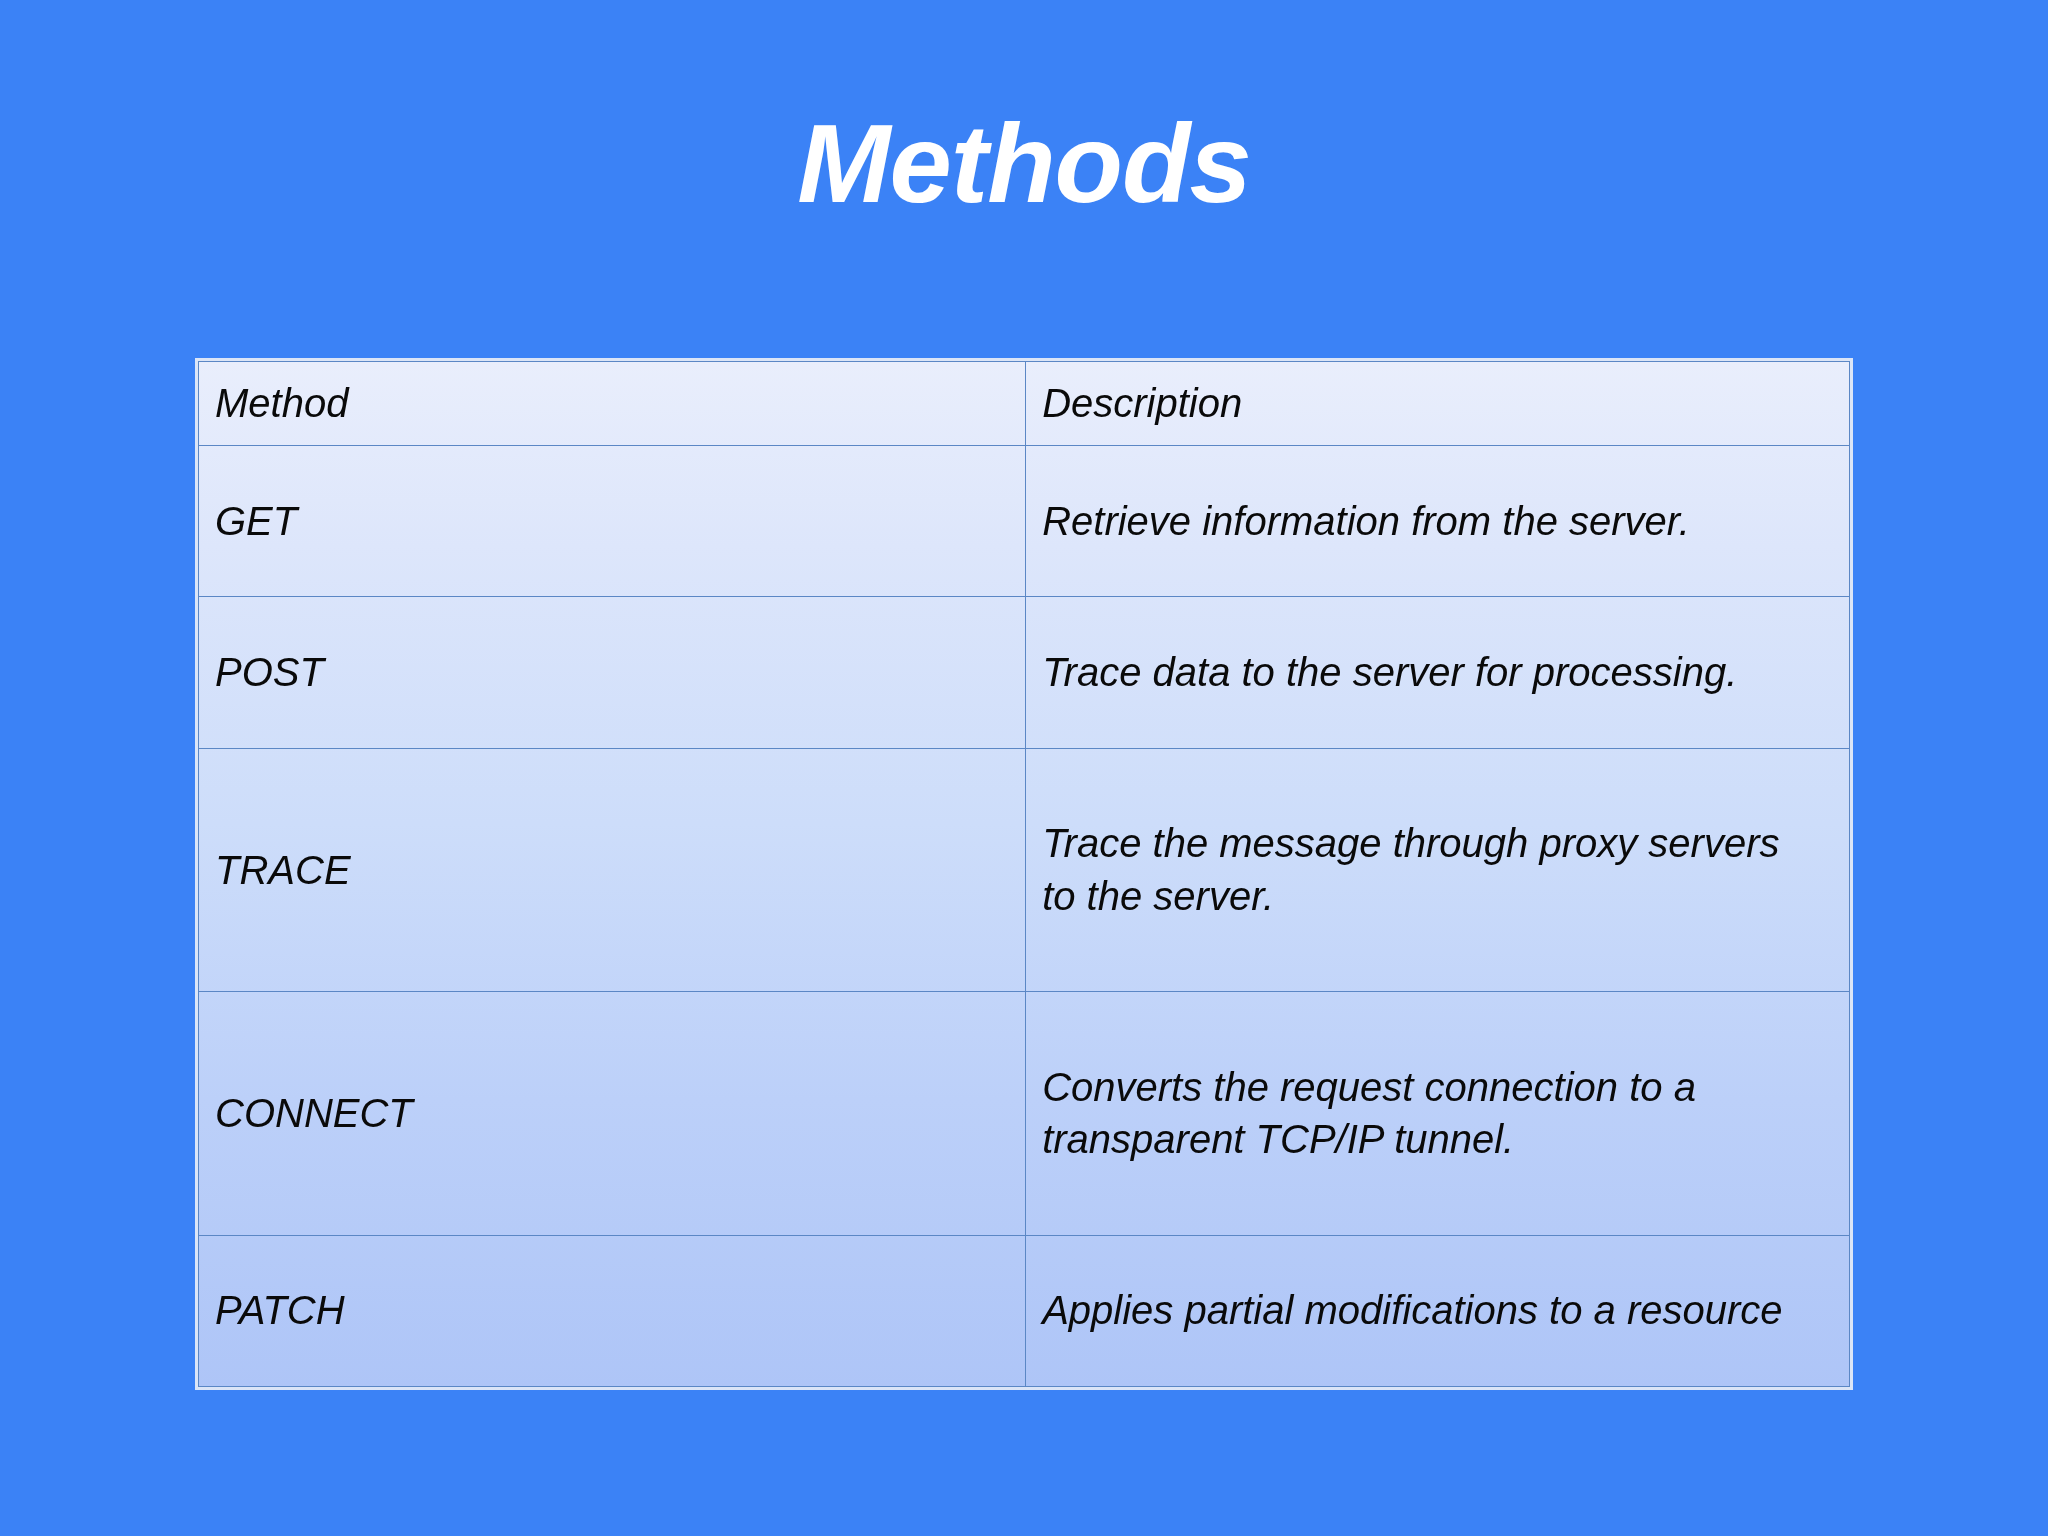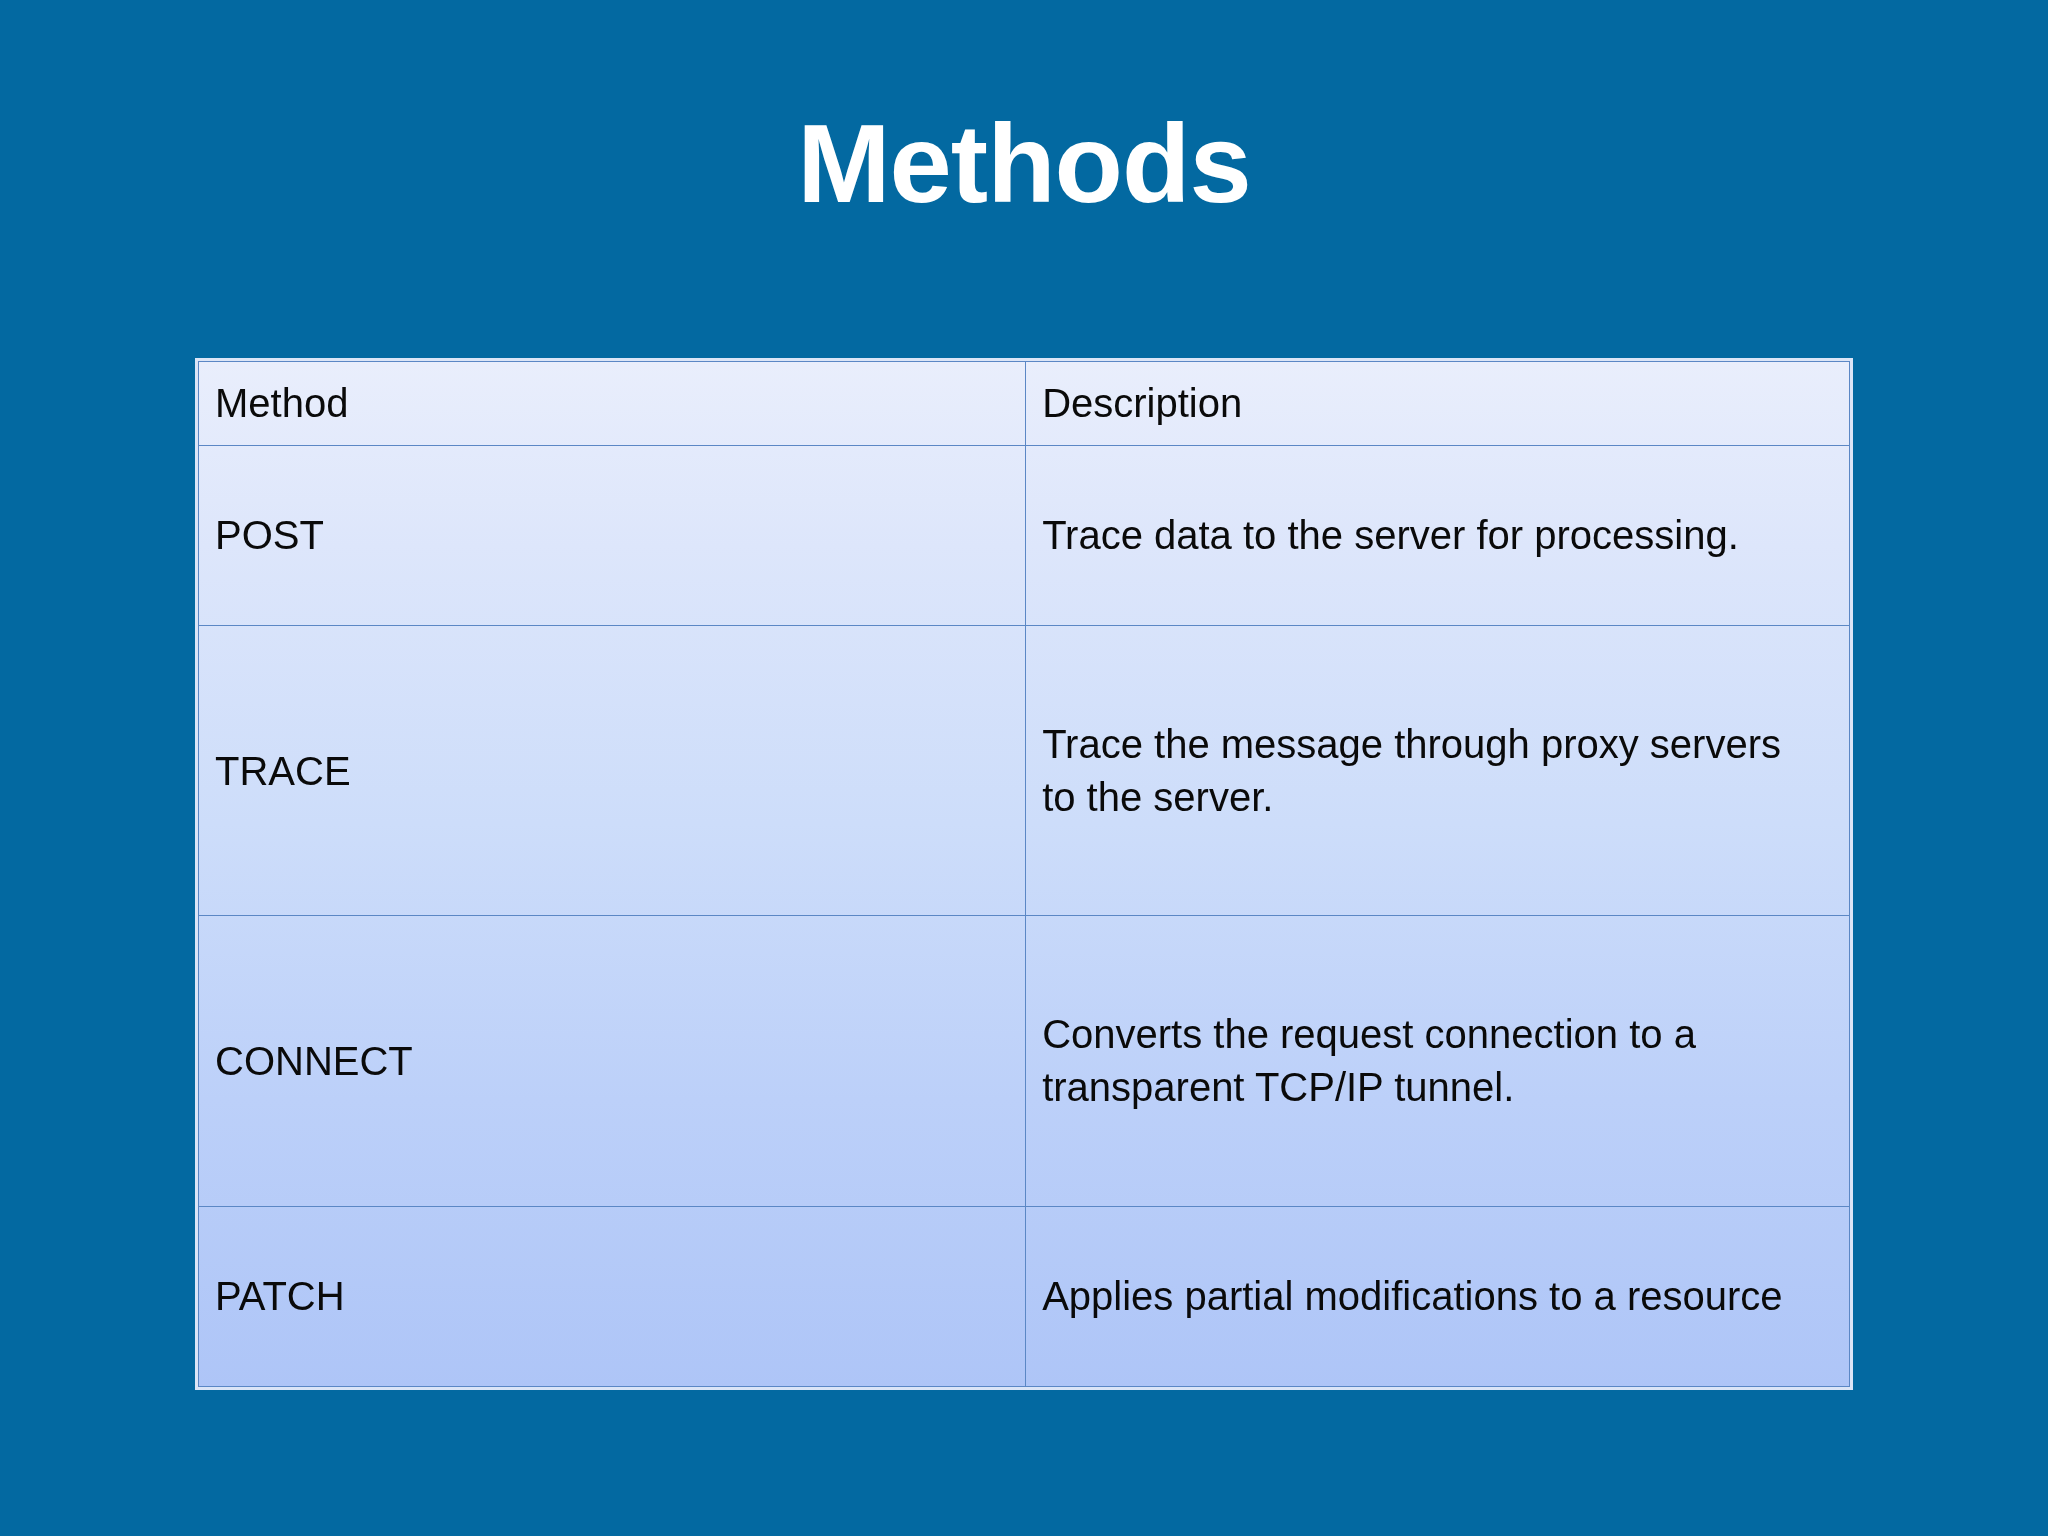--- a/index.html
+++ b/index.html
@@ -11,21 +11,22 @@
     width: 2048px;
     height: 1536px;
     overflow: hidden;
     font-family: "Liberation Sans", sans-serif;
     position: relative;
   }
 
   .slide {
     position: absolute;
     inset: 0;
-    background: #0369a1;
+    background: #3b82f6;
+    font-style: italic;
   }
 
   
   .slide-title {
     position: absolute;
     left: 0;
     right: 0;
     top: 108px;
     text-align: center;
     color: #ffffff;
@@ -103,20 +104,26 @@
         <col class="col-desc">
       </colgroup>
       <thead>
         <tr class="r-h">
           <th class="cell-method">Method</th>
           <th class="cell-desc">Description</th>
         </tr>
       </thead>
       <tbody id="table-body">
           <tr class="r-1">
+            <td class="cell-method">GET</td>
+            <td class="cell-desc">
+              <span class="desc-line">Retrieve information from the server.</span>
+            </td>
+          </tr>
+          <tr class="r-1">
             <td class="cell-method">POST</td>
             <td class="cell-desc">
               <span class="desc-line">Trace data to the server for processing.</span>
             </td>
           </tr>
           <tr class="r-2">
             <td class="cell-method">TRACE</td>
             <td class="cell-desc">
               <span class="desc-line">Trace the message through proxy servers</span>
               <span class="desc-line">to the server.</span>

